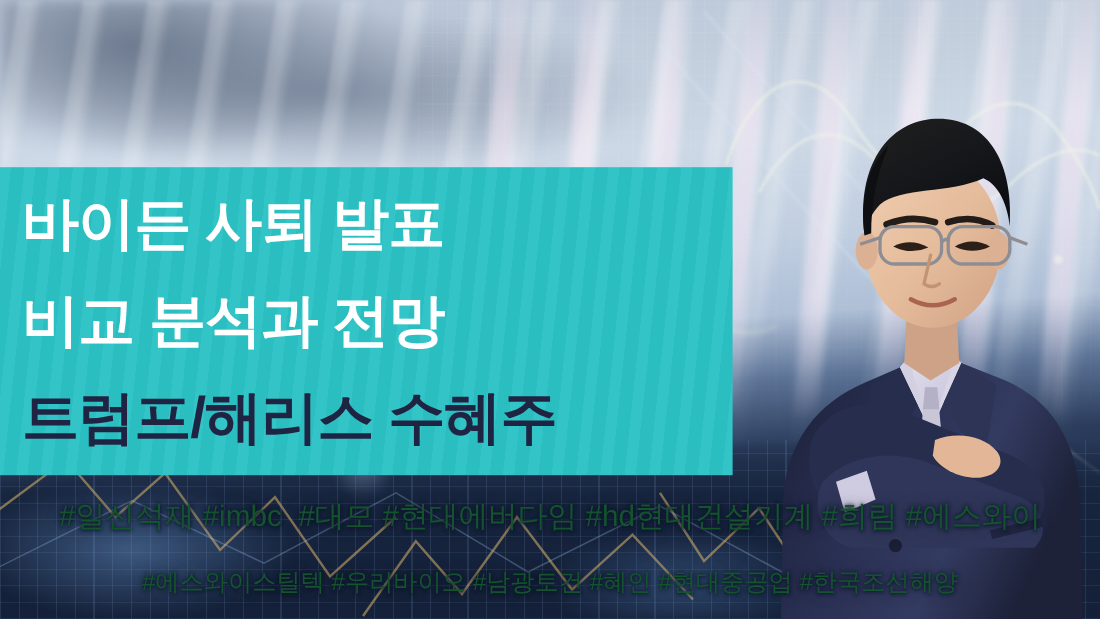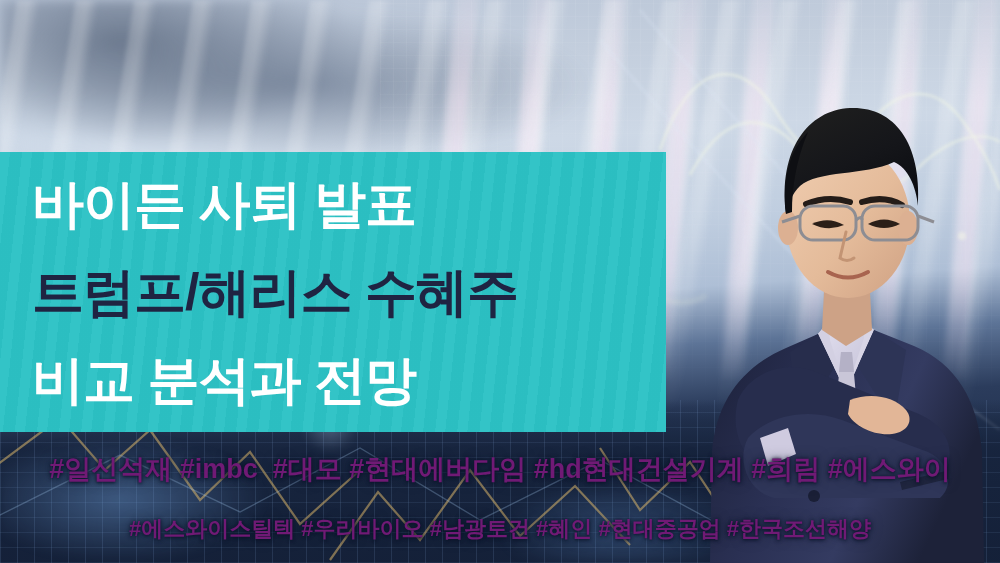--- a/index.html
+++ b/index.html
@@ -142,21 +142,21 @@
     top: 152px;
     width: 666px;
     height: 280px;
     background: #2cc2c5;
     background-image: repeating-linear-gradient(96deg,
         rgba(255,255,255,.035) 0 10px,
         rgba(0,0,0,.02) 10px 22px);
     display: flex;
     flex-direction: column;
     justify-content: center;
-    padding-left: 32px;
+    padding-left: 20px;
     box-sizing: border-box;
   }
   .title-line {
     font-weight: 700;
     font-size: 52px;
     line-height: 88px;
     letter-spacing: -1px;
     white-space: nowrap;
   }
   .title-line.white { color: #ffffff; }
@@ -164,22 +164,22 @@
 
   
   .hashtags {
     position: absolute;
     left: 0;
     right: 0;
     top: 440px;
     text-align: center;
   }
   .hash-line {
-    color: #701a75;
-    font-weight: 700;
+    color: #14532d;
+    font-weight: 400;
     font-size: 27px;
     line-height: 59px;
     white-space: pre;
     text-shadow:
       0 0 4px rgba(10,20,40,.85),
       0 1px 3px rgba(10,20,40,.7),
       0 0 12px rgba(10,20,40,.5);
   }
   .hash-line.l2 { font-size: 22px; }
 </style>
@@ -314,22 +314,22 @@
 
       <path d="M82,438 L110,428 L118,454 L90,466 Z" fill="#cfcbe0"></path>
 
       <path d="M222,482 L272,470 L274,478 L224,490 Z" fill="#20263f"></path>
       <circle cx="136" cy="496" r="6" fill="#1a1f36"></circle>
     </svg>
   </div>
 
   <div class="title-panel">
     <div class="title-line white">바이든 사퇴 발표</div>
+    <div class="title-line white">비교 분석과 전망</div>
     <div class="title-line navy">트럼프/해리스 수혜주</div>
-    <div class="title-line white">비교 분석과 전망</div>
   </div>
 
   <div class="hashtags">
     <div class="hash-line l1">#일신석재 #imbc  #대모 #현대에버다임 #hd현대건설기계 #희림 #에스와이</div>
     <div class="hash-line l2">#에스와이스틸텍 #우리바이오 #남광토건 #혜인 #현대중공업 #한국조선해양</div>
   </div>
 
 </div>
 
 </body></html>

